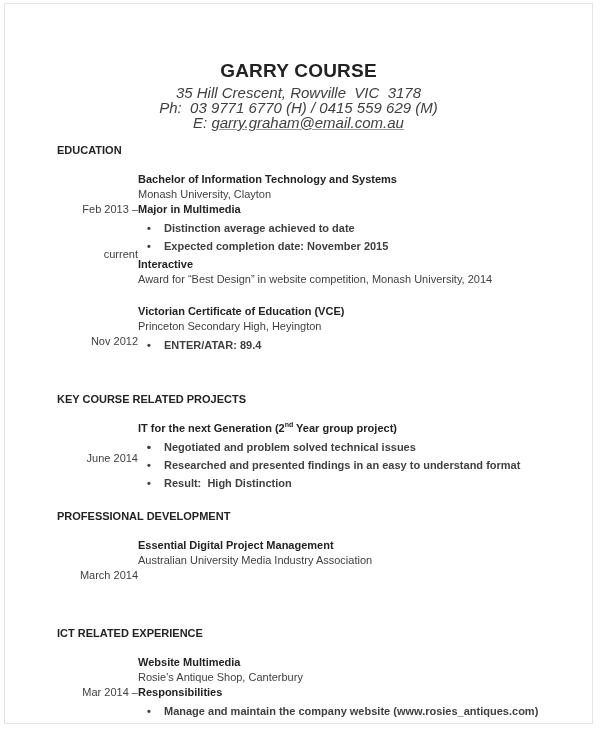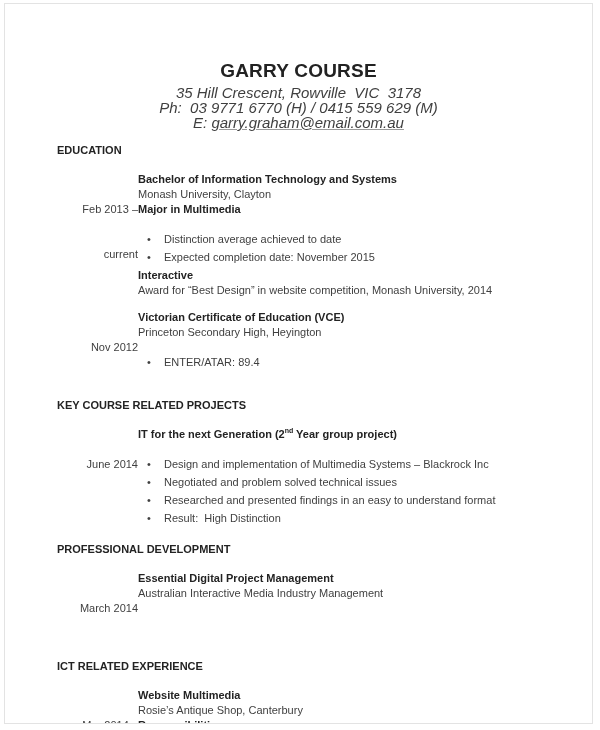--- a/index.html
+++ b/index.html
@@ -76,22 +76,23 @@
   }
   .line {
     line-height: 15px;
     white-space: pre-wrap;
   }
   .bold {
     font-weight: bold;
     color: #232323;
   }
   .bullets {
-    margin-top: 15px;
+    margin-top: 4px;
     margin-bottom: 1px;
+    font-weight: bold;
   }
   .bullet {
     position: relative;
     padding-left: 26px;
     line-height: 15px;
     margin-bottom: 3px;
     white-space: pre-wrap;
   }
   .bullet .dot {
     position: absolute;
@@ -159,39 +160,39 @@
     <div class="section">
       <div class="section-title">KEY COURSE RELATED PROJECTS</div>
 
       <div class="entry">
         <div class="date-col">
           <div>June 2014</div>
         </div>
         <div class="content-col">
           <div class="line bold"><span>IT for the next Generation (2</span><sup class="sup">nd</sup><span> Year group project)</span></div>
           <div class="bullets">
-            <div class="bullet"><span class="dot"></span><span>Design and implementation of Multimedia Systems – Blackrock Inc</span></div>
+            <div class="bullet"><span class="dot"></span></div>
             <div class="bullet"><span class="dot"></span><span>Negotiated and problem solved technical issues</span></div>
             <div class="bullet"><span class="dot"></span><span>Researched and presented findings in an easy to understand format</span></div>
             <div class="bullet"><span class="dot"></span><span>Result:  High Distinction</span></div>
           </div>
         </div>
       </div>
     </div>
 
     <div class="section">
       <div class="section-title">PROFESSIONAL DEVELOPMENT</div>
 
       <div class="entry">
         <div class="date-col">
           <div>March 2014</div>
         </div>
         <div class="content-col">
           <div class="line bold">Essential Digital Project Management</div>
-          <div class="line">Australian Interactive Media Industry Management</div>
+          <div class="line">Australian University Media Industry Association</div>
         </div>
       </div>
     </div>
 
     <div class="section">
       <div class="section-title">ICT RELATED EXPERIENCE</div>
 
       <div class="entry">
         <div class="date-col">
           <div>Mar 2014 –</div>

